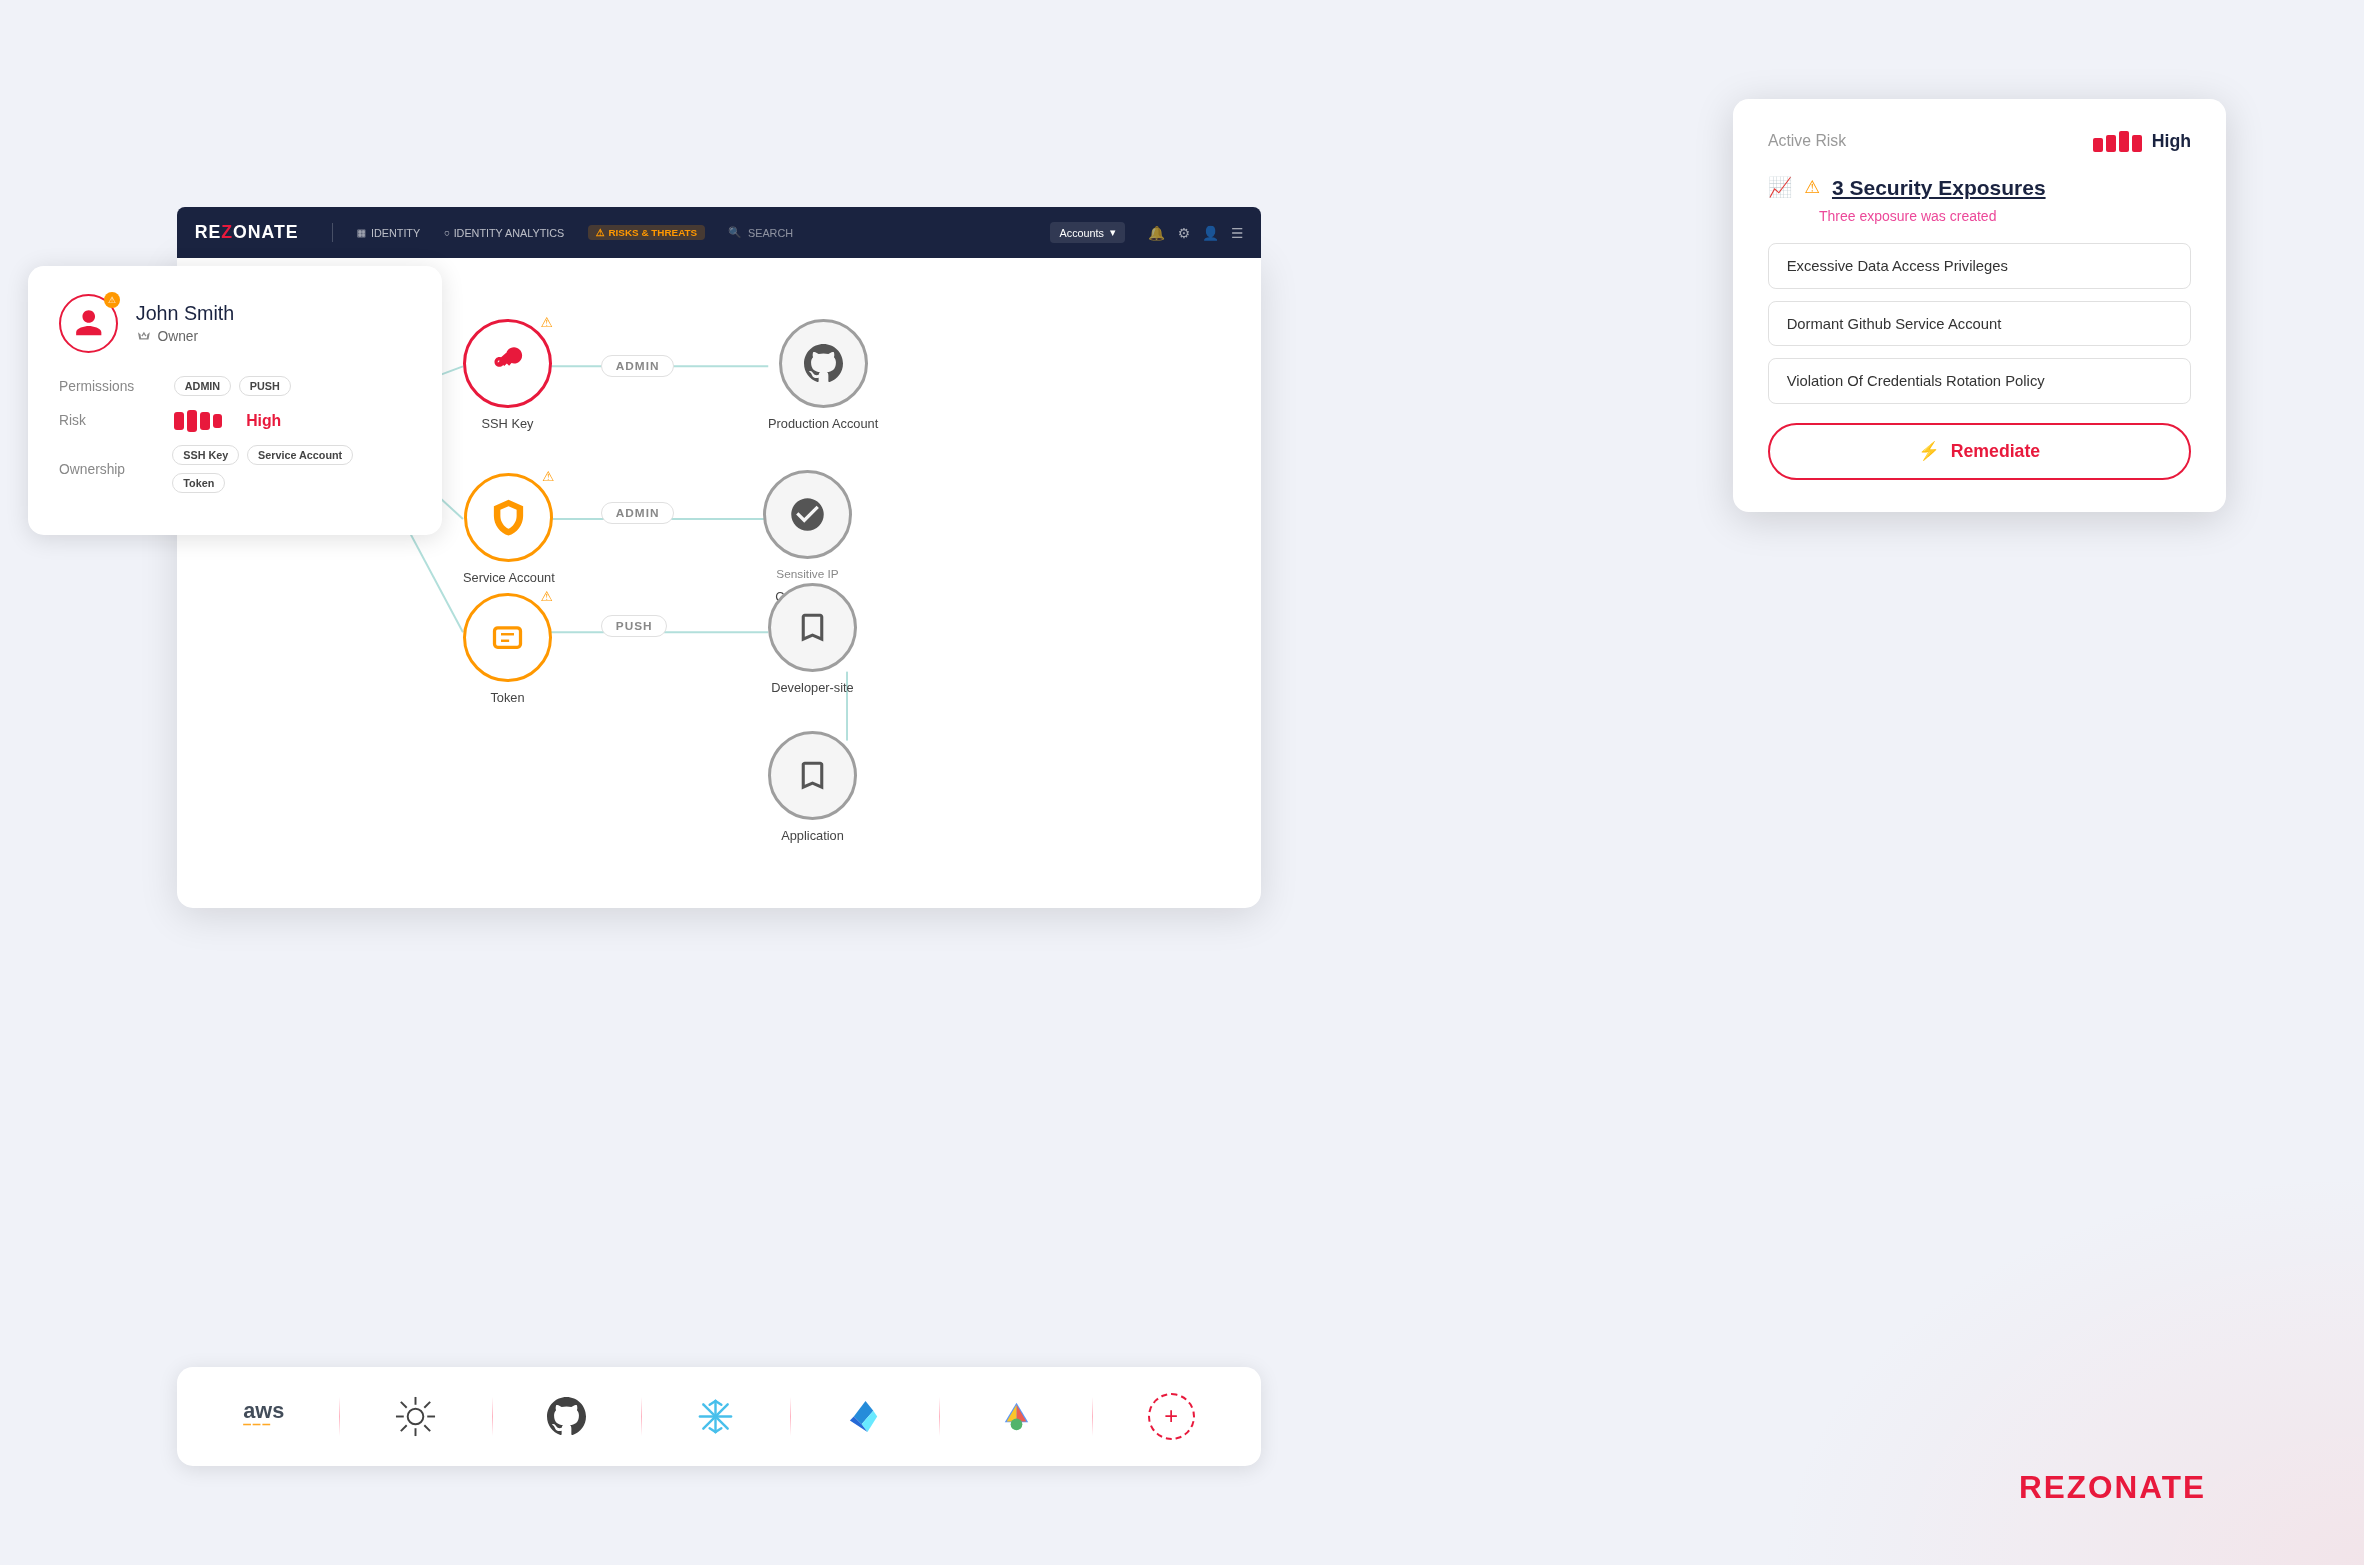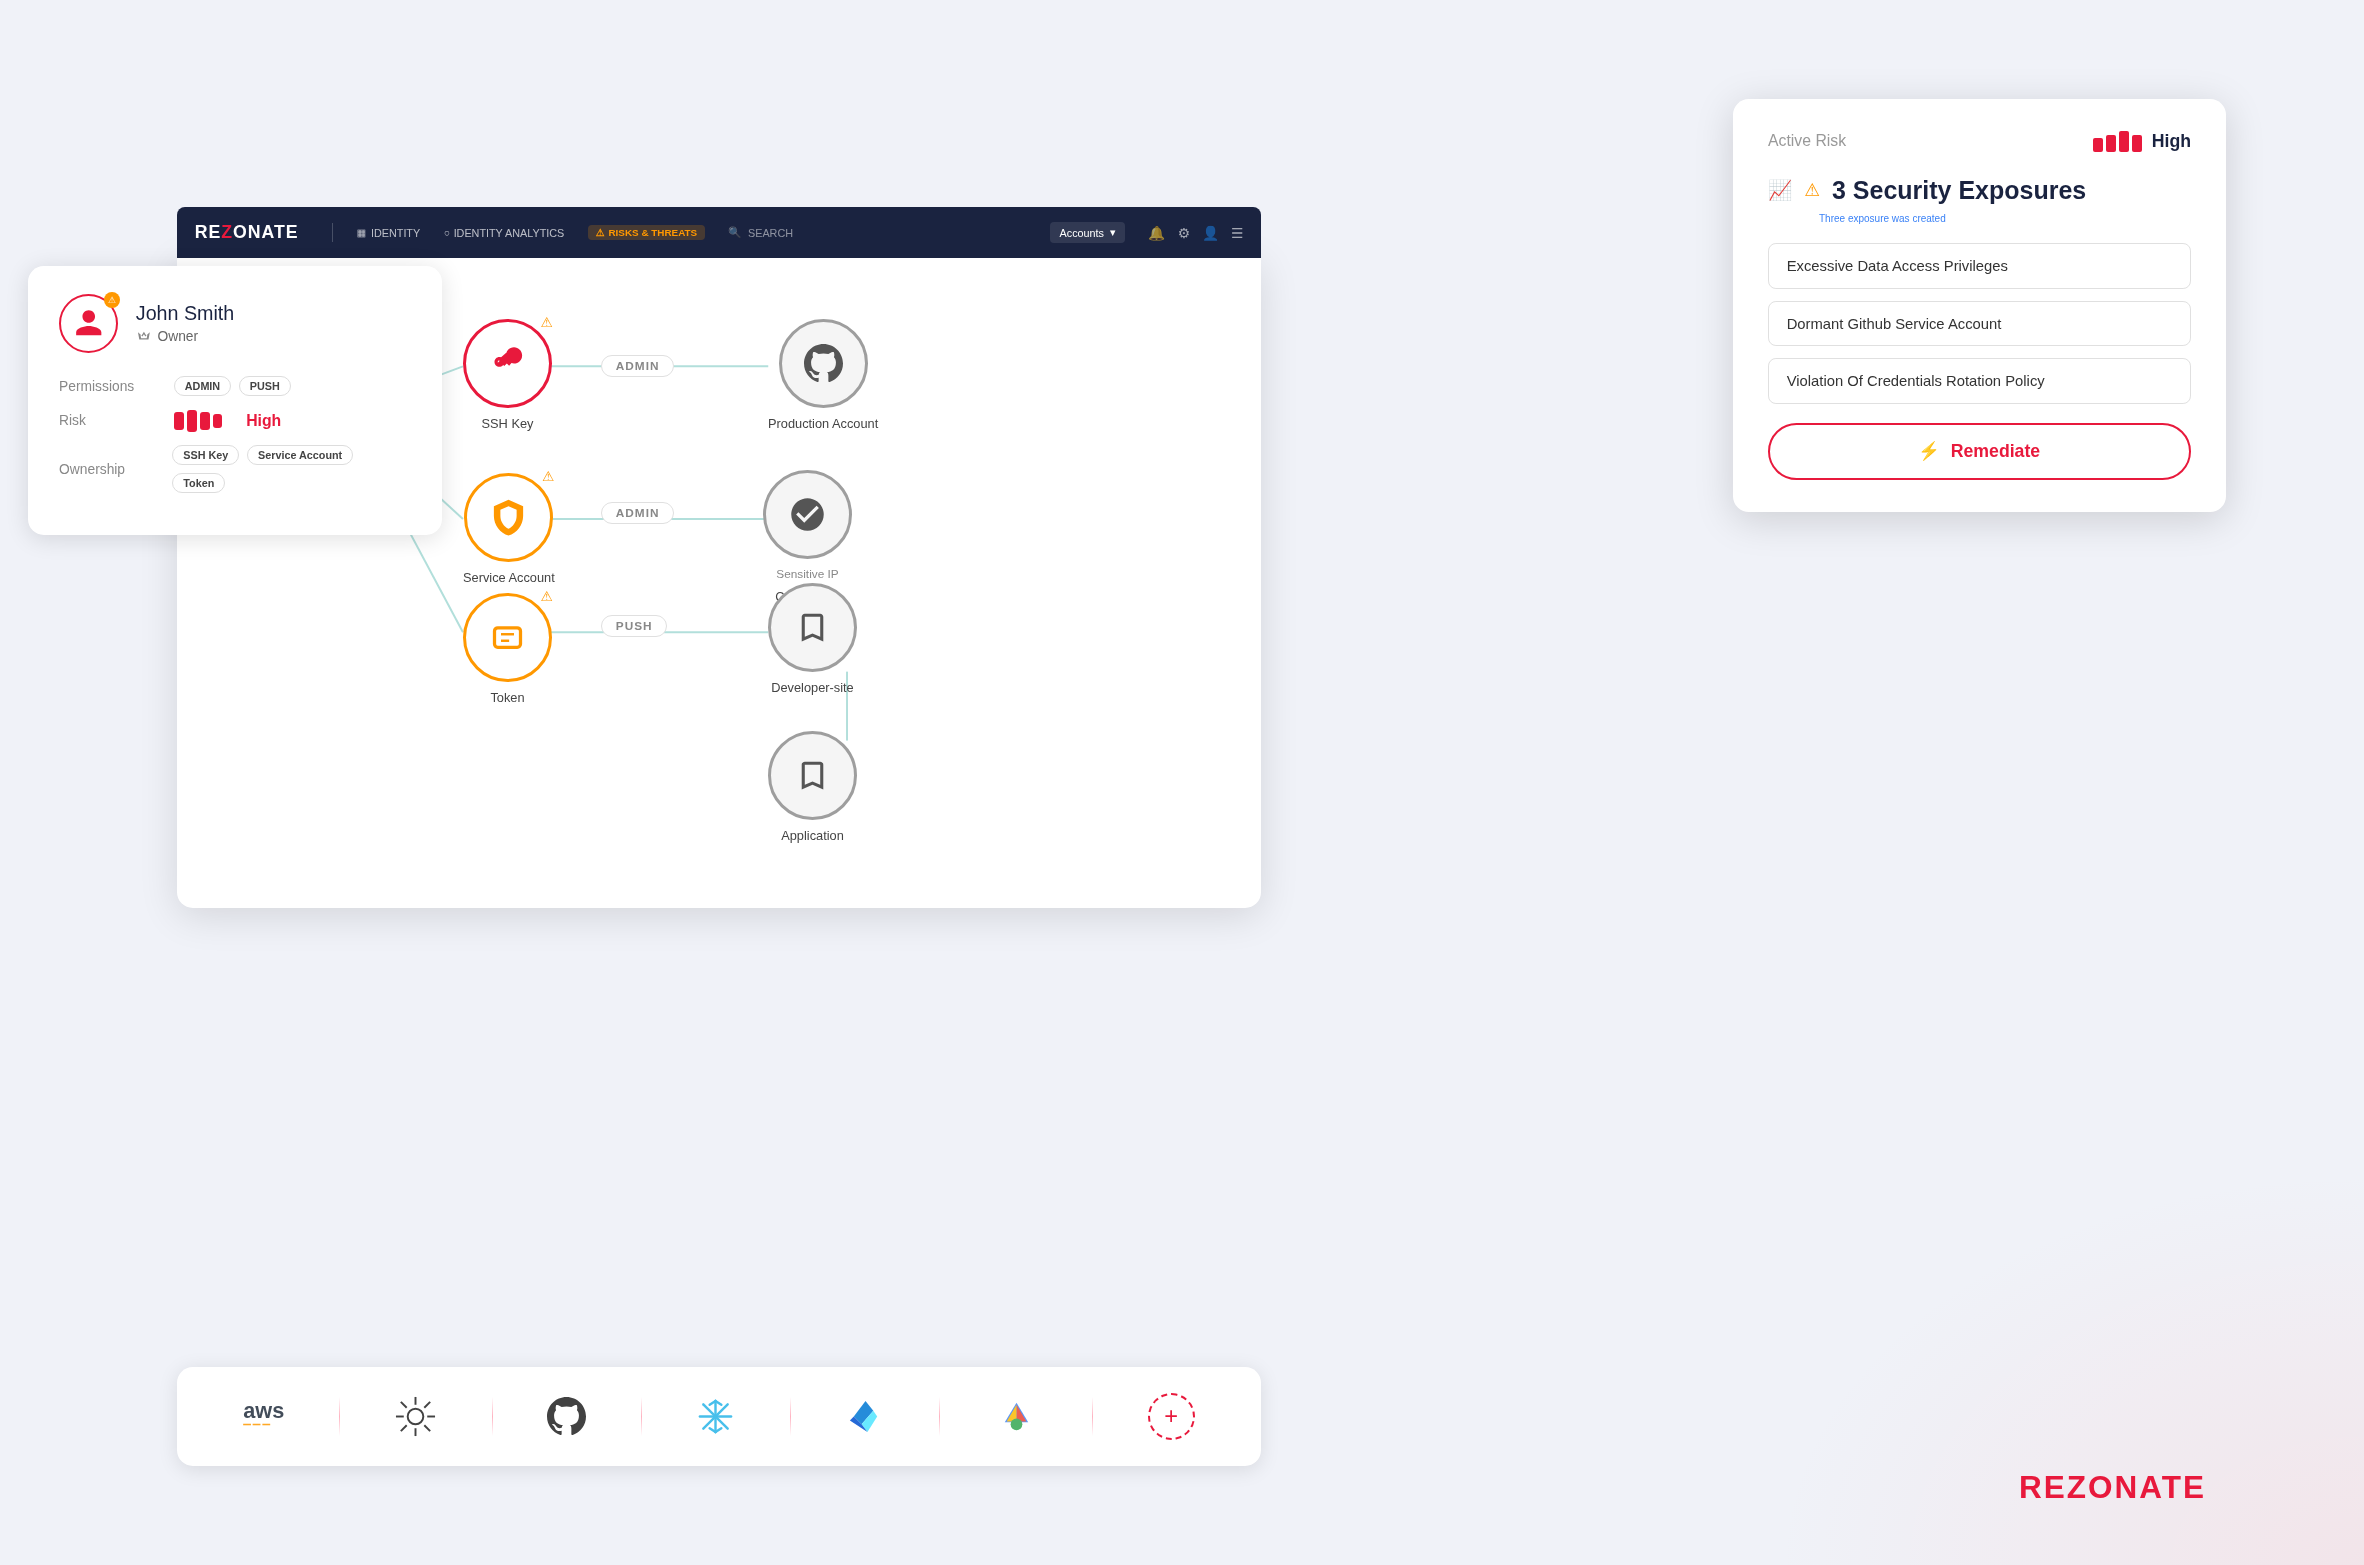--- a/index.html
+++ b/index.html
@@ -217,22 +217,22 @@
       background: #e8193c;
     }
     .risk-level-text { font-weight: 700; font-size: 17.7px; color: #1a2340; }
 
     .exposure-header {
       display: flex; align-items: center; gap: 11.8px;
       margin-bottom: 7.9px;
     }
     .exposure-trend { color: #e8193c; font-size: 19.7px; }
     .exposure-warning { color: #ff9800; font-size: 17.7px; }
-    .exposure-count { font-weight: 800; font-size: 25px; color: #1a2340; }
-    .exposure-subtitle { color: #3b82f6; font-size: 10px; margin-bottom: 19.7px; margin-left: 51px; }
+    .exposure-count { font-weight: 800; font-size: 21px; color: #1a2340; text-decoration: underline; }
+    .exposure-subtitle { color: #ec4899; font-size: 14px; margin-bottom: 19.7px; margin-left: 51px; }
 
     .exposure-item {
       border: 1.5px solid #e0e0e0;
       border-radius: 7.9px;
       padding: 13.8px 17.7px;
       font-size: 14.8px;
       color: #333;
       margin-bottom: 11.8px;
       font-weight: 500;
     }

